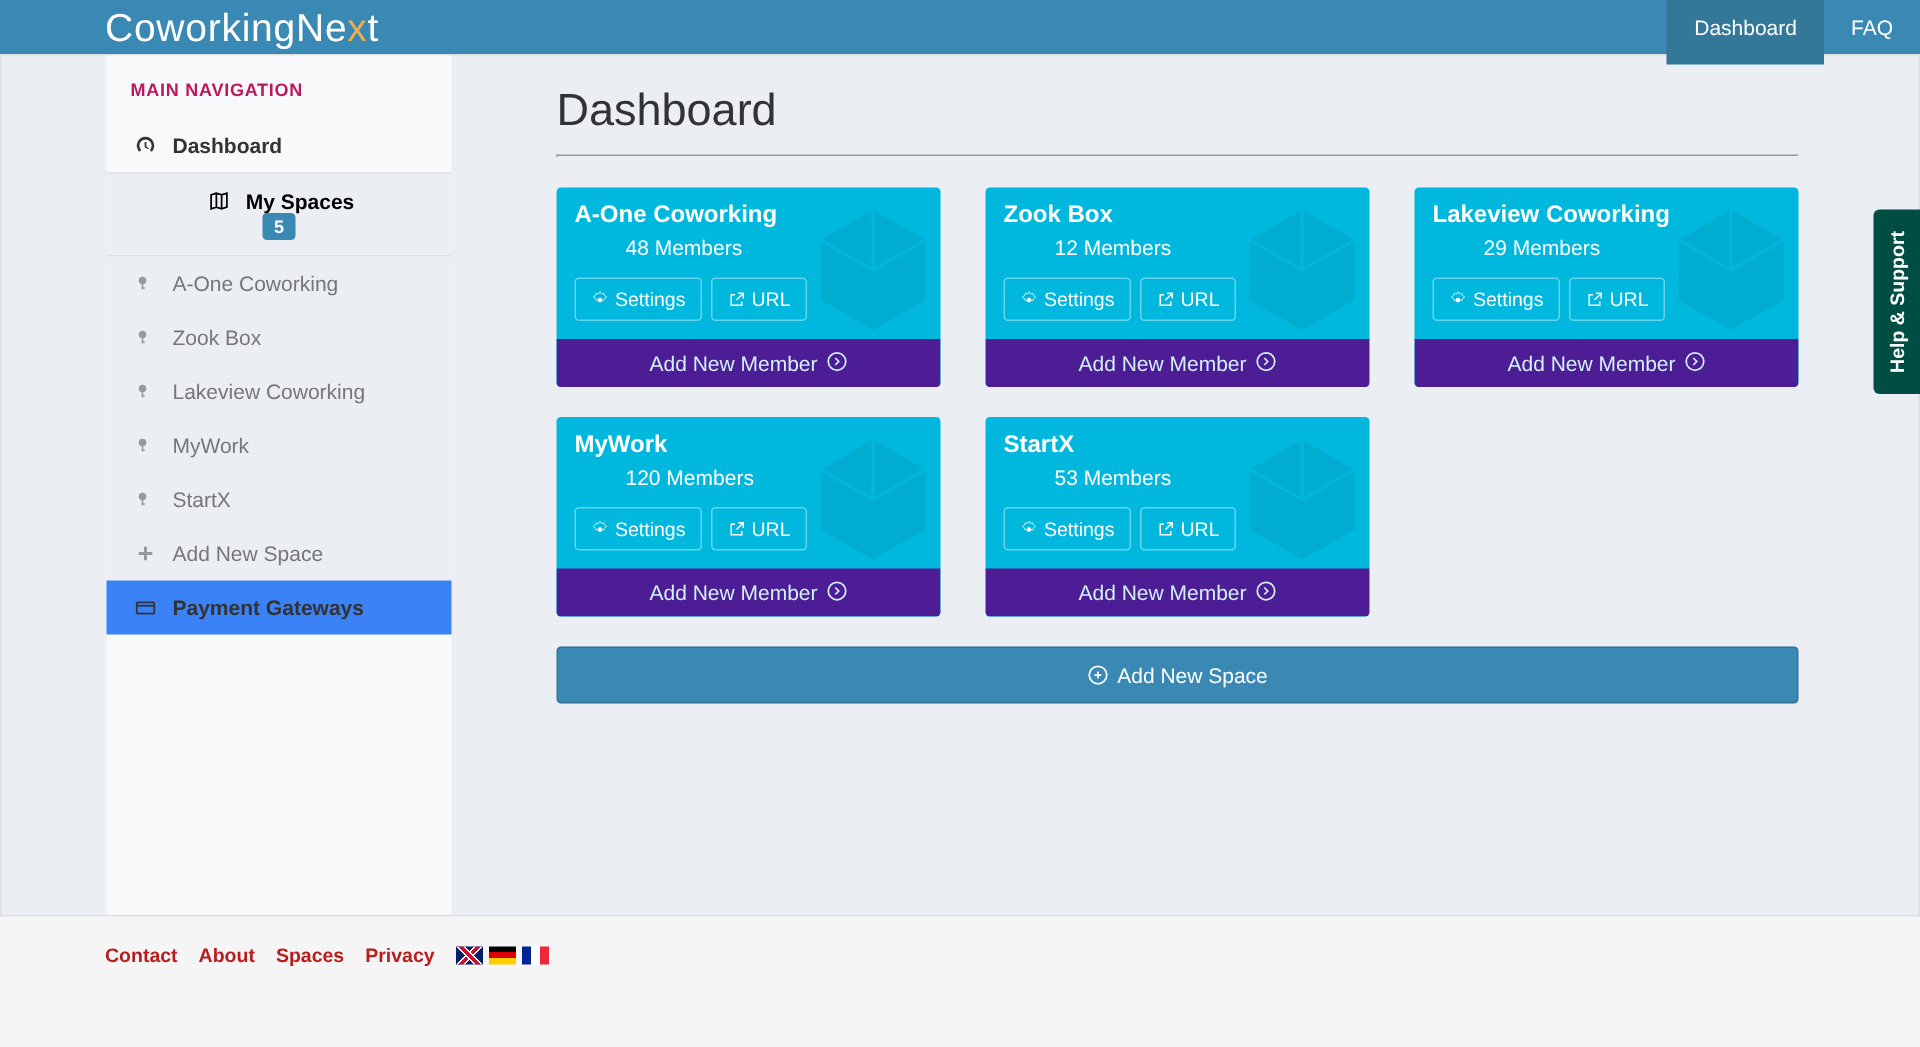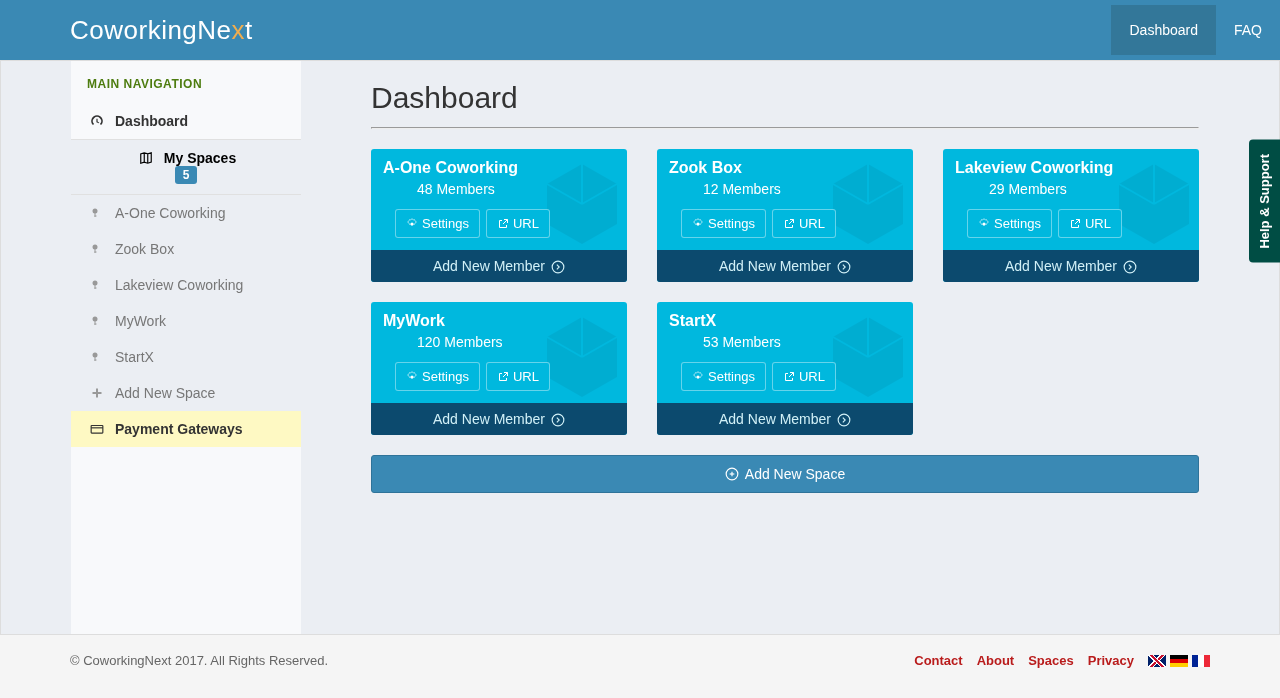--- a/index.html
+++ b/index.html
@@ -1,53 +1,53 @@
 <!DOCTYPE html>
 <html><head>
   <meta charset="utf-8">
   <style>
     * { margin: 0; padding: 0; box-sizing: border-box; }
     body { font-family: -apple-system, BlinkMacSystemFont, "Segoe UI", Helvetica, Arial, sans-serif; background: #f5f5f5; font-size: 14px; color: #333; width: 1280px; height: 698px; position: relative; overflow: hidden; }
     
     
-    .navbar { background: #3a89b4; height: 60px; display: flex; align-items: center; justify-content: space-between; padding: 0 0 0 70px; }
+    .navbar { background: #3a89b4; height: 36px; display: flex; align-items: center; justify-content: space-between; padding: 0 0 0 70px; }
     .logo { color: #fff; font-size: 26px; font-weight: 300; letter-spacing: 0.5px; display: flex; align-items: center; }
     .logo-x { color: #f0ad4e; }
     .nav-links { display: flex; align-items: center; height: 100%; }
     .nav-link { color: #fff; padding: 0 18px; height: 50px; display: flex; align-items: center; font-size: 14px; text-decoration: none; cursor: pointer; }
     .nav-link.active { background: #337799; }
     .caret { display: inline-block; width: 0; height: 0; margin-left: 4px; border-top: 4px solid #fff; border-left: 4px solid transparent; border-right: 4px solid transparent; }
     
     
     .content-wrapper { display: flex; padding: 0 0 0 70px; background: #ebeef3; min-height: 575px; border: 1px solid #ddd; }
     
     
     .sidebar { width: 230px; background: #f8f9fb; }
-    .sidebar-header { padding: 16px 16px 12px; color: #4d7c0f; font-size: 12px; font-weight: 600; letter-spacing: 0.5px; }
+    .sidebar-header { padding: 16px 16px 12px; color: #be185d; font-size: 12px; font-weight: 600; letter-spacing: 0.5px; }
     .sidebar-item { padding: 10px 16px; display: flex; align-items: center; color: #777; font-size: 14px; cursor: pointer; }
     .sidebar-item.bold { color: #333; font-weight: 600; }
     .sidebar-item.active-parent { background: #ebeef3; color: #000; font-weight: 600; justify-content: space-between; border-top: 1px solid #e0e0e0; border-bottom: 1px solid #e0e0e0; flex-direction: column; }
     .sidebar-item.child { padding-left: 16px; background: #ebeef3; }
     .sidebar-item .icon { width: 20px; margin-right: 8px; display: inline-flex; align-items: center; justify-content: center; }
     .badge { background: #3a89b4; color: #fff; padding: 2px 8px; border-radius: 3px; font-size: 12px; font-weight: 600; }
     .sidebar-item-left { display: flex; align-items: center; }
     
     
     .main { flex: 1; padding: 20px 80px 20px 70px; }
     .page-title { font-size: 30px; font-weight: 300; color: #333; margin-bottom: 12px; }
     .hr { margin-bottom: 20px; }
     
     .cards-grid { display: grid; grid-template-columns: repeat(3, 1fr); gap: 20px 30px; }
     .card { background: #00b8de; color: #fff; border-radius: 3px; position: relative; overflow: hidden; }
     .card-body { padding: 10px 12px 12px; position: relative; z-index: 2; }
     .card-title { font-size: 16px; font-weight: 600; margin-bottom: 4px; }
     .card-sub { font-size: 14px; font-weight: 500; margin-bottom: 12px; margin-left: 34px; }
-    .card-buttons { display: flex; gap: 6px; margin-left: 12px; }
+    .card-buttons { display: flex; gap: 6px; }
     .card-btn { background: #00b8de; border: 1px solid rgba(255,255,255,0.4); color: #fff; padding: 6px 10px; border-radius: 3px; font-size: 13px; cursor: pointer; display: flex; align-items: center; gap: 4px; }
-    .card-footer { background: #0c4a6e; text-align: center; padding: 8px; font-size: 14px; color: #d1f0f7; cursor: pointer; display: flex; align-items: flex-end; justify-content: center; gap: 6px; position: relative; z-index: 2; }
+    .card-footer { background: #4c1d95; text-align: center; padding: 8px; font-size: 14px; color: #d1f0f7; cursor: pointer; display: flex; align-items: flex-start; justify-content: center; gap: 6px; position: relative; z-index: 2; }
     .cube-bg { position: absolute; right: -5px; top: 5px; width: 100px; height: 100px; opacity: 0.35; z-index: 1; }
     
     .add-space-btn { margin-top: 20px; width: 100%; background: #3a89b4; color: #fff; border: 1px solid #2f7399; padding: 10px; border-radius: 3px; font-size: 14px; cursor: pointer; display: flex; align-items: center; justify-content: center; gap: 6px; }
     
     
     .footer { background: #f5f5f5; padding: 18px 70px; display: flex; justify-content: space-between; align-items: center; font-size: 13px; color: #666; }
     .footer-links { display: flex; gap: 14px; align-items: center; }
     .footer-link { color: #b91c1c; cursor: pointer; font-weight: bold; }
     .flags { display: flex; gap: 4px; }
     .flag { width: 18px; height: 12px; display: inline-block; }
@@ -160,21 +160,21 @@
     <div class="sidebar-item child">
       <span class="icon">
         <svg width="12" height="12" viewBox="0 0 24 24" fill="#999">
             <rect x="10" y="3" width="4" height="18"></rect>
             <rect x="3" y="10" width="18" height="4"></rect>
           </svg>
       </span>
       <span>Add New Space</span>
     </div>
 
-    <div class="sidebar-item bold" style="background:#fef9c3">
+    <div class="sidebar-item bold" style="background:#3b82f6">
       <span class="icon">
         <svg width="14" height="14" viewBox="0 0 24 24" fill="none" stroke="#333" stroke-width="2">
             <rect x="2" y="6" width="20" height="13" rx="1"></rect>
             <line x1="2" y1="10" x2="22" y2="10"></line>
           </svg>
       </span>
       <span>Payment Gateways</span>
     </div>
   </div>
 
@@ -355,21 +355,20 @@
           <circle cx="12" cy="12" r="10"></circle>
           <line x1="12" y1="8" x2="12" y2="16"></line>
           <line x1="8" y1="12" x2="16" y2="12"></line>
         </svg>
       <span>Add New Space</span>
     </button>
   </div>
 </div>
 
 <div class="footer">
-  <div>© CoworkingNext 2017. All Rights Reserved.</div>
   <div class="footer-links">
     <a class="footer-link">Contact</a>
     <a class="footer-link">About</a>
     <a class="footer-link">Spaces</a>
     <a class="footer-link">Privacy</a>
     <div class="flags">
       <span class="flag flag-uk"></span>
       <span class="flag flag-de"></span>
       <span class="flag flag-fr"></span>
     </div>

